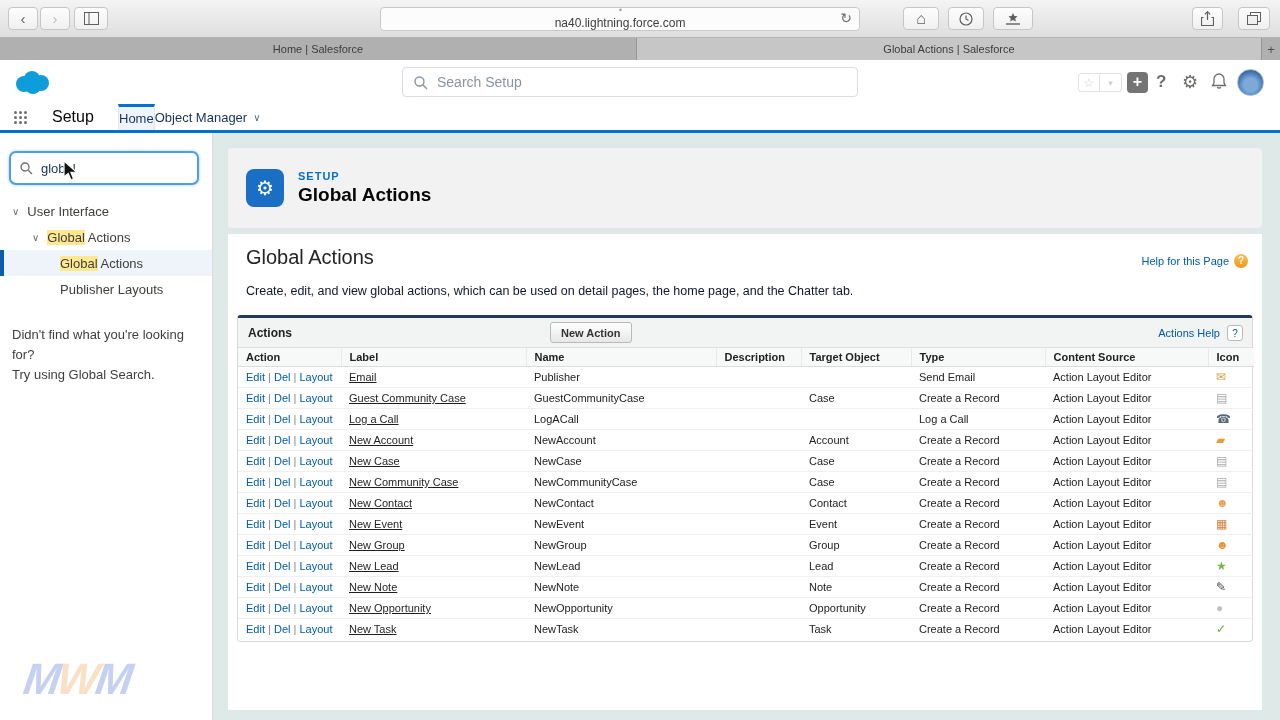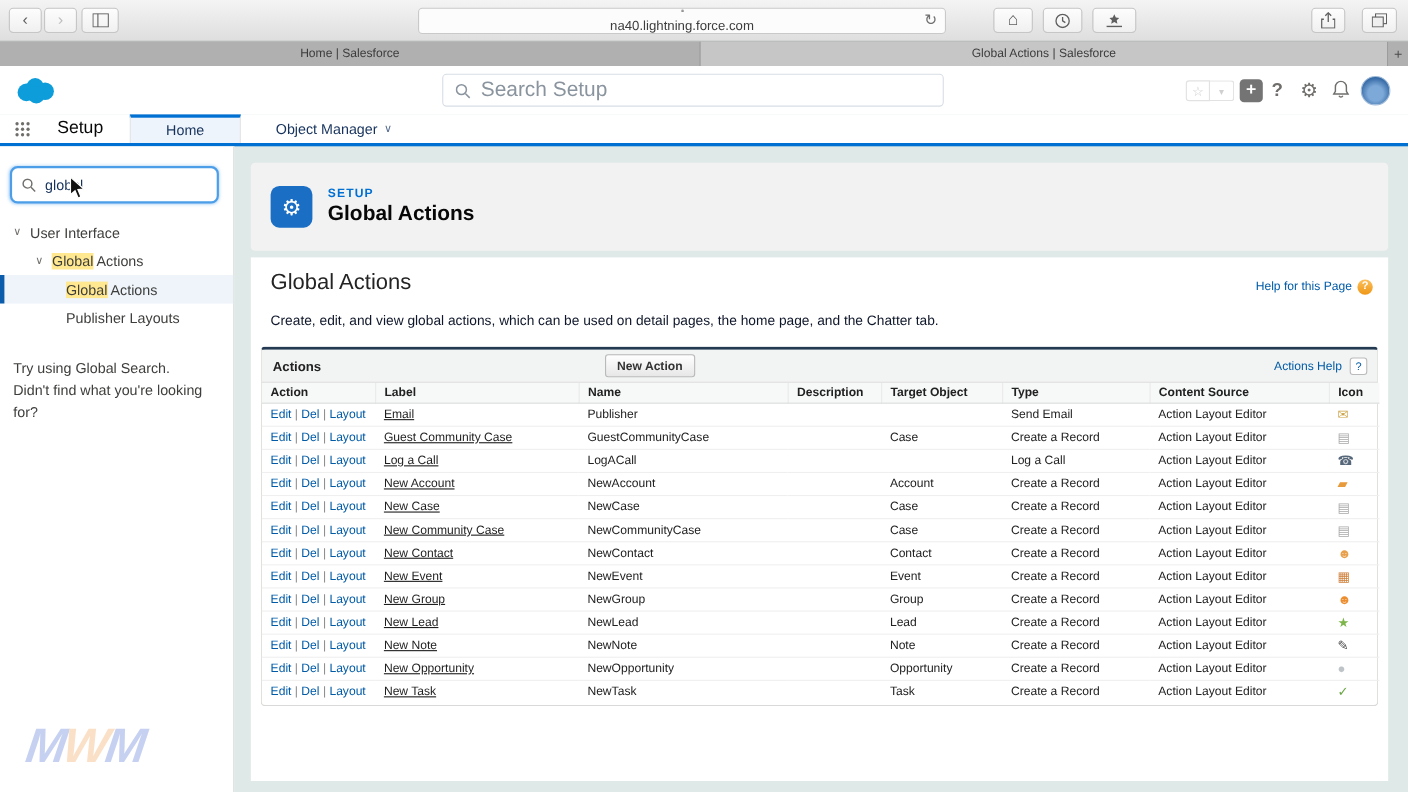--- a/index.html
+++ b/index.html
@@ -26,21 +26,21 @@
   .stab.inactive { flex:0 0 637px; background:#b0b0b0; }
   .stab.active { flex:1; background:#c6c6c6; }
   .newtab { width:18px; height:100%; display:flex; align-items:center; justify-content:center;
     color:#4c4c4c; font-size:13px; background:#b0b0b0; }
 
   
   #sfheader { position:absolute; top:60px; left:0; right:0; height:44px; background:#ffffff; }
   #sfsearch { position:absolute; left:402px; top:7px; width:456px; height:30px; background:#fff;
     border:1px solid #d8dde6; border-radius:4px; }
   #sfsearch input { position:absolute; left:34px; top:1px; width:400px; height:26px; border:none; outline:none;
-    font-size:19px; color:#444; font-family:"Liberation Sans",sans-serif; }
+    font-size:14px; color:#444; font-family:"Liberation Sans",sans-serif; }
   #sfsearch input::placeholder { color:#8a949e; }
   .favgroup { position:absolute; left:1078px; top:13px; display:flex; }
   .favbtn { width:22px; height:19px; border:1px solid #e2e2e2; background:#fff; color:#cfcfcf;
     display:flex; align-items:center; justify-content:center; font-size:12px; }
   .favbtn:first-child { border-radius:3px 0 0 3px; }
   .favbtn:last-child { border-radius:0 3px 3px 0; border-left:none; font-size:9px; }
   .plusbtn { position:absolute; left:1127px; top:12px; width:21px; height:21px; background:#747474;
     border-radius:4px; color:#fff; font-size:16px; line-height:19px; text-align:center; font-weight:bold; }
   .qmark { position:absolute; left:1156px; top:12px; font-size:17px; font-weight:bold; color:#706e6b; }
   .gear  { position:absolute; left:1182px; top:11px; font-size:18px; color:#706e6b; }
@@ -48,21 +48,21 @@
     background:radial-gradient(circle at 50% 60%, #7da9d8 0 35%, #3a6ea8 70%, #1c4e86 100%);
     border:1px solid #9cb8d8; }
 
   
   #nav { position:absolute; top:104px; left:0; right:0; height:26px; background:#fff; }
   .waffle { position:absolute; left:14px; top:7px; width:13px; height:13px;
     display:grid; grid-template-columns:repeat(3,3px); grid-template-rows:repeat(3,3px); gap:2px; }
   .waffle i { background:#706e6b; border-radius:50%; }
   .appname { position:absolute; left:52px; top:0; line-height:26px; font-size:16px; color:#080707; }
   .navtabs { position:absolute; left:118px; top:0; height:26px; display:flex; }
-  .navtab { padding:0 32px; line-height:23px; font-size:13px; color:#16325c; display:flex; align-items:center; gap:6px; }
+  .navtab { padding:0 0; line-height:23px; font-size:13px; color:#16325c; display:flex; align-items:center; gap:6px; }
   .navtab.active { background:#eef4fb; border-top:3px solid #0070d2; border-left:1px solid #e5e5e5; border-right:1px solid #e5e5e5; line-height:20px; }
   .navchev { font-size:10px; color:#54698d; }
   #blueline { position:absolute; top:130px; left:0; right:0; height:3px; background:#0070d2; }
 
   
   #sidebar { position:absolute; top:133px; left:0; bottom:0; width:213px; background:#fff; border-right:1px solid #d9dedd; }
   #qfind { position:absolute; left:9px; top:18px; width:190px; height:34px; background:#fff;
     border:2px solid #4c9ee9; border-radius:7px; box-shadow:0 0 3px rgba(76,158,233,.6); }
   #qfind input { position:absolute; left:30px; top:2px; width:140px; height:26px; border:none; outline:none;
     font-size:13px; color:#16325c; font-family:"Liberation Sans",sans-serif; }
@@ -269,22 +269,22 @@
     </div>
     <div class="trow t2 selected">
       <span><span class="hl">Global</span><span> Actions</span></span>
     </div>
     <div class="trow t2">
       <span>Publisher Layouts</span>
     </div>
   </div>
 
   <div class="sb-footer">
+    <div>Didn't find what you're looking for?</div>
     <div>Try using Global Search.</div>
-    <div>Didn't find what you're looking for?</div>
   </div>
 </div>
 
 <div id="pagehead">
   <div class="ph-icon">
       <span>⚙</span>
     </div>
   <div>
     <div class="ph-eyebrow">SETUP</div>
     <div class="ph-title">Global Actions</div>

